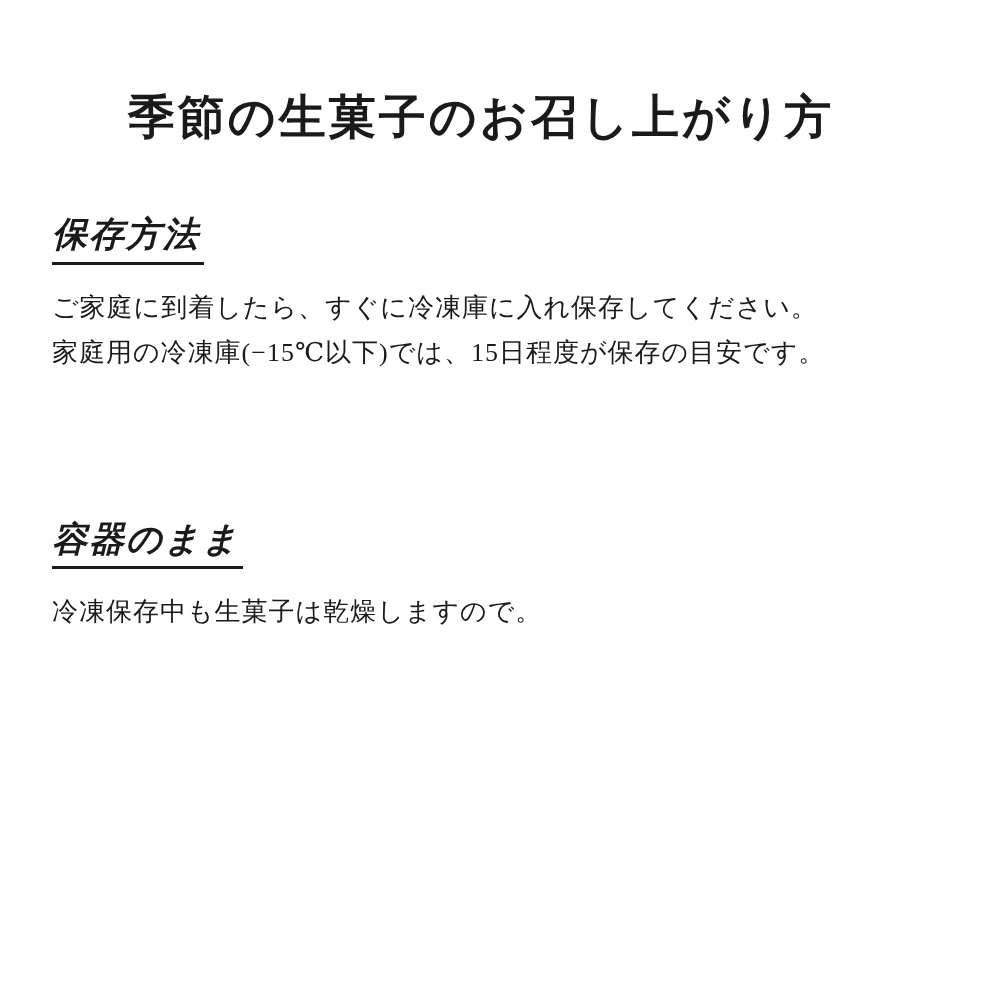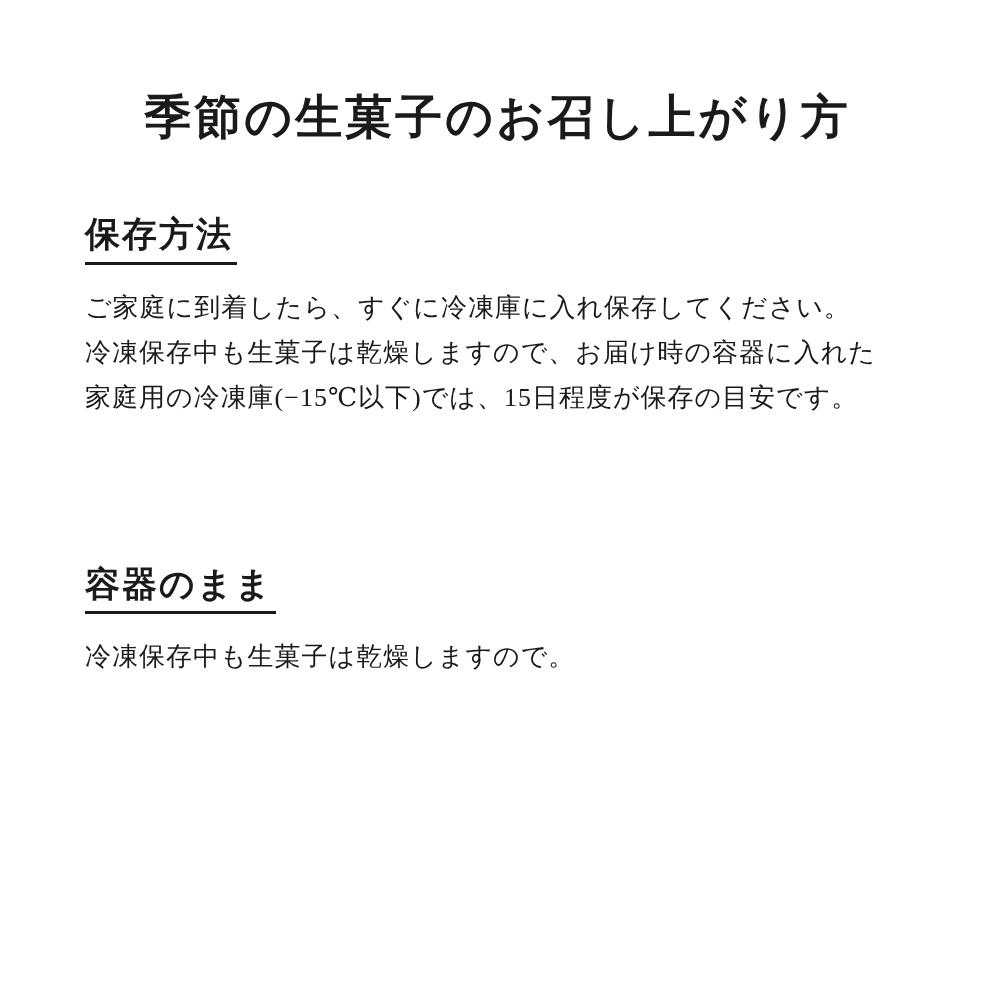--- a/index.html
+++ b/index.html
@@ -11,21 +11,21 @@
     width: 1000px;
     height: 1000px;
     overflow: hidden;
     font-family: "Liberation Serif", "DejaVu Serif", serif;
     color: #1a1a1a;
   }
   .page {
     width: 1000px;
     height: 1000px;
     box-sizing: border-box;
-    padding: 0 90px 0 85px;
+    padding: 0 90px 0 52px;
   }
   .page-title {
     margin: 0;
     padding-top: 90px;
     font-size: 47px;
     font-weight: 700;
     letter-spacing: 3px;
     text-align: center;
     line-height: 1.15;
     white-space: nowrap;
@@ -41,20 +41,21 @@
   }
   .section-heading {
     display: inline-block;
     font-size: 35px;
     font-weight: 700;
     letter-spacing: 2px;
     line-height: 1.1;
     padding: 0 4px 7px 0;
     border-bottom: 3px solid #1a1a1a;
     white-space: nowrap;
+    font-style: italic;
   }
   .section-body {
     margin-top: 20px;
     font-size: 26px;
     line-height: 45px;
     letter-spacing: 1px;
   }
   .section-body .line {
     white-space: nowrap;
   }
@@ -65,21 +66,20 @@
 <div class="page">
 
   <h1 class="page-title">季節の生菓子のお召し上がり方</h1>
 
   <section>
     <div class="section-heading-wrap first">
       <span class="section-heading">保存方法</span>
     </div>
     <div class="section-body">
       <div class="line">ご家庭に到着したら、すぐに冷凍庫に入れ保存してください。</div>
-      <div class="line">冷凍保存中も生菓子は乾燥しますので、お届け時の容器に入れた</div>
       <div class="line">家庭用の冷凍庫(−15℃以下)では、15日程度が保存の目安です。</div>
     </div>
   </section>
 
   <section>
     <div class="section-heading-wrap second">
       <span class="section-heading">容器のまま</span>
     </div>
     <div class="section-body">
       <div class="line">冷凍保存中も生菓子は乾燥しますので。</div>

